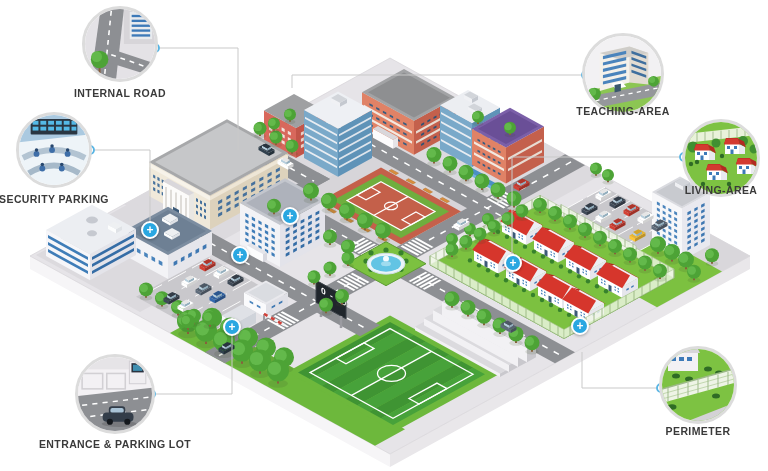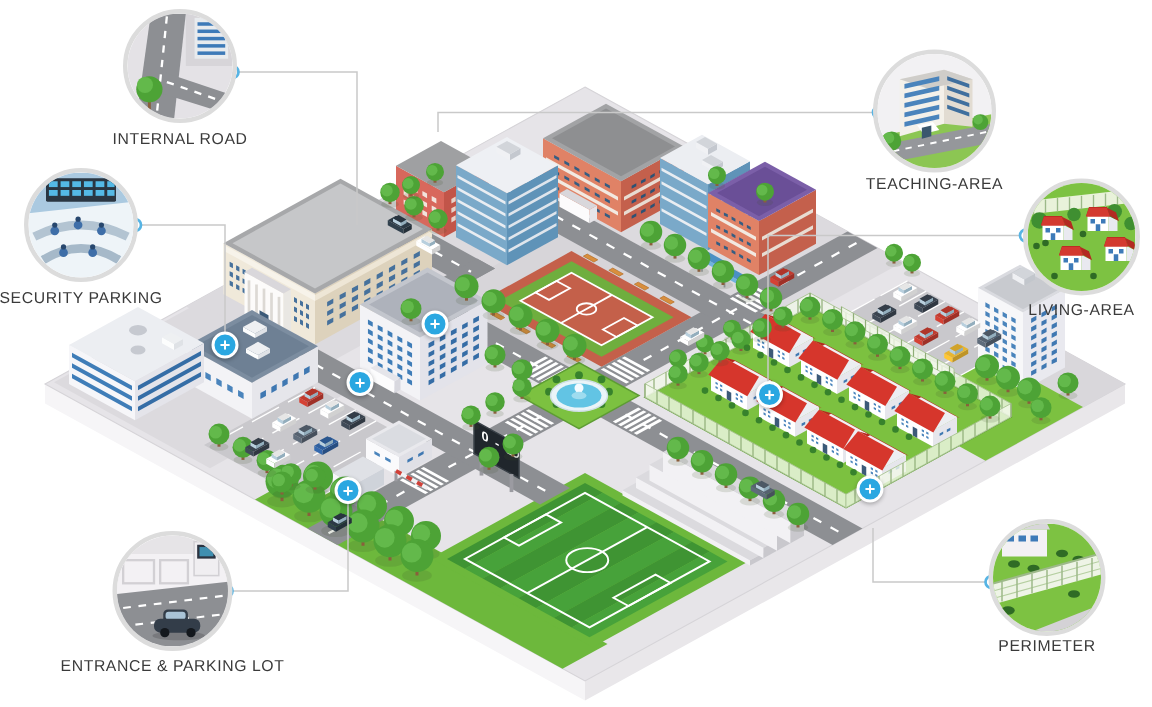--- a/index.html
+++ b/index.html
@@ -3,21 +3,21 @@
 <meta charset="utf-8">
 <style>
   html,body{margin:0;padding:0;background:#fff;}
   .stage{position:relative;width:768px;height:471px;background:#ffffff;overflow:hidden;
          font-family:"Liberation Sans",sans-serif;}
   #scene{position:absolute;left:0;top:0;}
   .callout{position:absolute;}
   .photo{position:relative;border-radius:50%;border:3px solid #dcdcdc;overflow:hidden;background:#fff;box-sizing:border-box;}
   .photo svg{display:block;width:100%;height:100%;}
   .callout-label{position:absolute;left:50%;transform:translateX(-50%);white-space:nowrap;
-        font-size:10.5px;font-weight:400;color:#3a3a3a;letter-spacing:.4px;}
+        font-size:10.5px;font-weight:700;color:#3a3a3a;letter-spacing:.4px;}
   .marker{position:absolute;width:18px;height:18px;border-radius:50%;background:#2aa7e1;
         border:2px solid #ffffff;box-sizing:border-box;color:#fff;display:flex;align-items:center;
         justify-content:center;font-size:12px;font-weight:700;line-height:1;
         box-shadow:0 1px 3px rgba(0,0,0,.3);cursor:pointer;z-index:30;}
 </style>
 </head>
 <body>
 
 <div class="stage">
 
@@ -1310,21 +1310,21 @@
             <polygon points="44,32 58,37 58,39.5 44,34.5"></polygon>
           </g>
         <polygon points="25,45 35,43 39,48 29,50.5" fill="#ffffff"></polygon>
         <polygon points="28,46.5 34,45.2 34,52 28,53.5" fill="#3a576e"></polygon>
         <circle cx="9" cy="55" r="6" fill="#4da336"></circle>
           <circle cx="7" cy="53" r="3.6" fill="#63b94b"></circle>
         <circle cx="65" cy="43" r="5" fill="#4da336"></circle>
           <circle cx="63.5" cy="41.5" r="3" fill="#63b94b"></circle>
       </svg>
     </div>
-    <div class="callout-label" style="top:84px">TEACHING-AREA</div>
+    <div class="callout-label" style="top:72px">TEACHING-AREA</div>
   </div>
 
   <div class="callout" style="left:682px;top:119px;width:78px">
     <div class="photo" style="width:78px;height:78px">
       <svg viewBox="0 0 72 72" preserveAspectRatio="xMidYMid slice">
         <defs>
           <g id="mh">
             <polygon points="-1,6 15,6 13,0 1,0" fill="#b7281f"></polygon>
             <rect x="0" y="6" width="14" height="10" fill="#ffffff"></rect>
             <polygon points="14,6 20,9 20,16 14,16" fill="#e9e9f0"></polygon>
@@ -1348,21 +1348,21 @@
           <use href="#mh" x="52" y="36"></use>
         <g fill="#2f6b25">
             <circle cx="6" cy="42" r="2.2"></circle>
             <circle cx="12" cy="40" r="2.2"></circle>
             <circle cx="37" cy="34" r="2.2"></circle>
             <circle cx="44" cy="62" r="2.2"></circle>
             <circle cx="18" cy="62" r="2.2"></circle>
           </g>
       </svg>
     </div>
-    <div class="callout-label" style="top:82px">LIVING-AREA</div>
+    <div class="callout-label" style="top:65px">LIVING-AREA</div>
   </div>
 
   <div class="callout" style="left:659px;top:346px;width:78px">
     <div class="photo" style="width:78px;height:78px">
       <svg viewBox="0 0 72 72" preserveAspectRatio="xMidYMid slice">
         <rect width="72" height="72" fill="#7dc242"></rect>
         <polygon points="4,4 38,4 36,0 6,0" fill="#d8d6da"></polygon>
         <rect x="6" y="4" width="30" height="18" fill="#f3f1f4"></rect>
         <g fill="#3d7ab8">
             <rect x="9" y="8" width="5" height="4"></rect>

